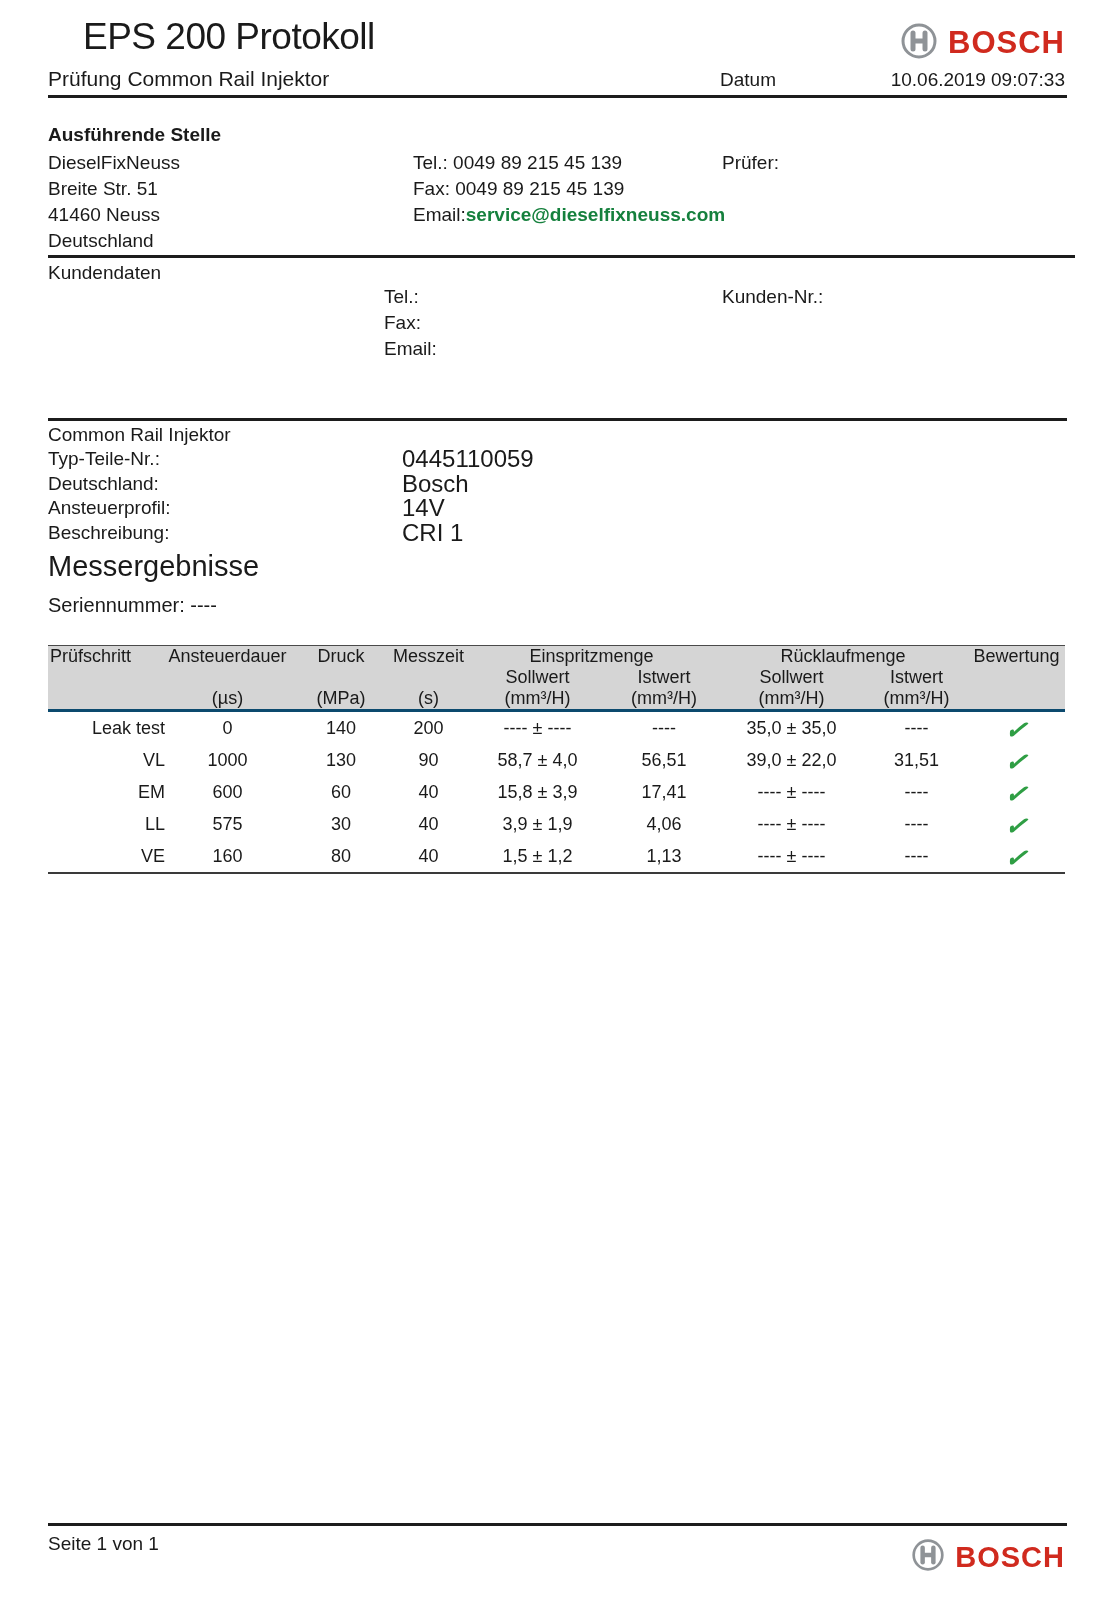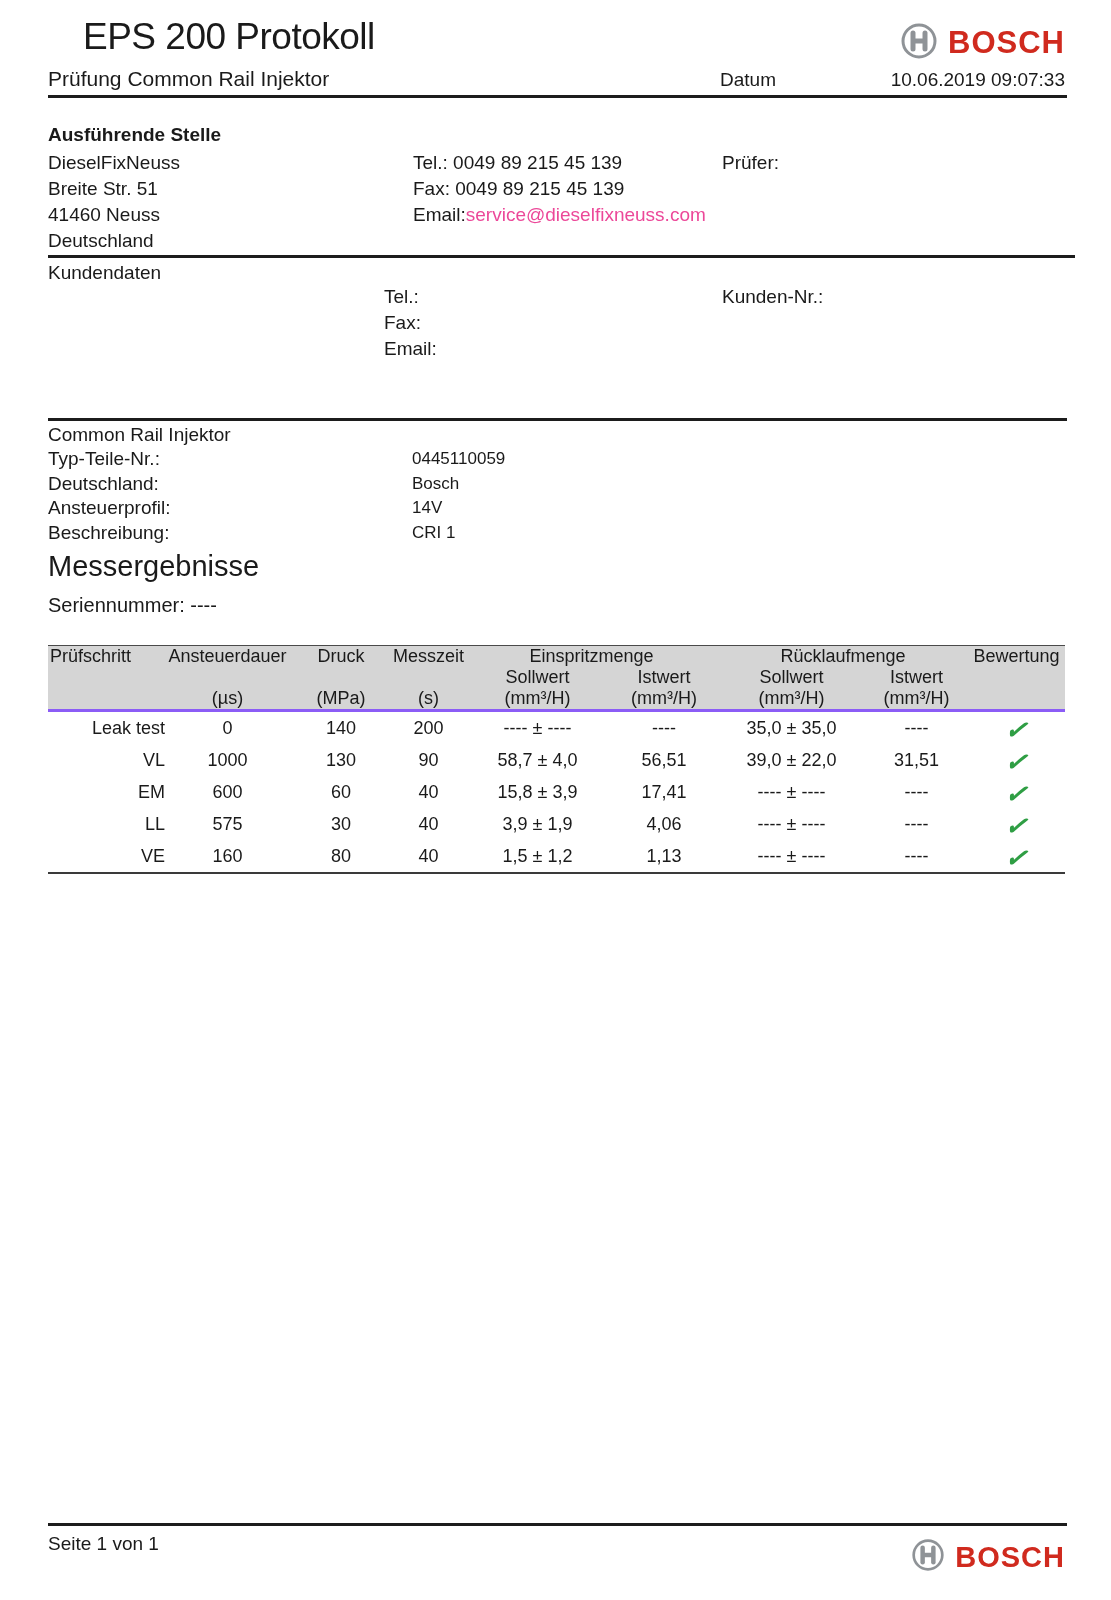--- a/index.html
+++ b/index.html
@@ -36,43 +36,43 @@
     color: #d02a1e;
   }
   .bosch-bottom .bosch-word { font-size: 29px; }
 
   
   .sec-heading { font-size: 19px; font-weight: 700; }
   .plain-heading { font-size: 19px; }
   .tline { font-size: 19px; line-height: 26px; white-space: pre; }
   .addr-col { top: 150px; left: 48px; }
   .contact-col { top: 150px; left: 385px; margin-left: 28px; }
-  .email-link { color: #ec4899; text-decoration: none; cursor: pointer; }
+  .email-link { color: #15803d; text-decoration: none; cursor: pointer; font-weight: bold; }
 
   .cust-contact-col { top: 284px; left: 384px; line-height: 25px; }
 
   
   .inj-labels { top: 447px; left: 48px; font-size: 19px; line-height: 24.5px; }
-  .inj-values { top: 447px; left: 412px; font-size: 17px; line-height: 24.5px; }
+  .inj-values { top: 447px; left: 402px; font-size: 24px; line-height: 24.5px; }
   .results-heading { top: 550px; left: 48px; font-size: 29px; }
   .serial-line { top: 594px; left: 48px; font-size: 20px; }
 
   
   .meas-table {
     position: absolute; top: 645px; left: 48px;
     width: 1017px; border-collapse: collapse; table-layout: fixed;
     font-size: 18px;
   }
   .meas-table thead { background: #d5d5d5; }
   .meas-table thead tr:first-child th { border-top: 1px solid #4a4a4a; }
   .meas-table th {
     font-weight: 400; text-align: center; padding: 0;
     height: 20px; vertical-align: middle; margin-left: 36px;
   }
-  .meas-table thead tr:last-child th { border-bottom: 3px solid #8b5cf6; }
+  .meas-table thead tr:last-child th { border-bottom: 3px solid #0c4a6e; }
   .meas-table th.c-step { text-align: left; padding-left: 2px; }
   .meas-table td {
     text-align: center; height: 24.6px; vertical-align: middle; padding: 0;
   }
   .meas-table td.c-step { text-align: right; padding-left: 2px; }
   .meas-table tbody tr:last-child td { border-bottom: 2px solid #3a3a3a; }
   .check {
     color: #2f9e44; font-size: 27px; font-weight: 700;
     display: inline-block; transform: rotate(6deg) translateY(2px);
     font-style: italic;

